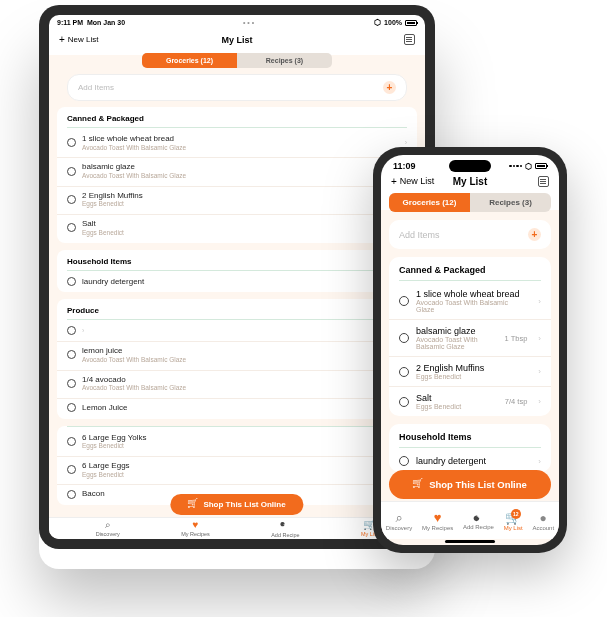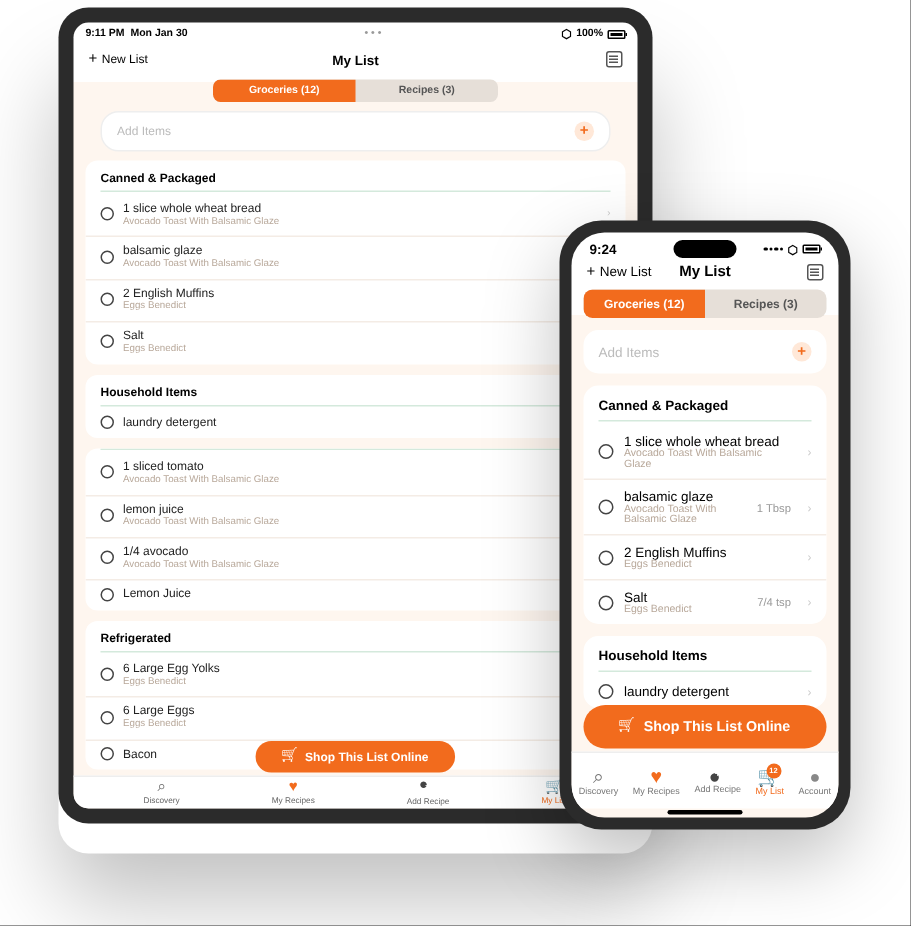--- a/index.html
+++ b/index.html
@@ -211,27 +211,24 @@
           <div class="t-sep"></div>
           <div class="t-row">
             <div class="t-circle"></div>
             <div class="t-text">
               <div class="name">laundry detergent</div>
             </div>
             <div class="t-chev">›</div>
           </div>
         </div>
         <div class="t-card">
+          <div class="t-cat">Produce</div>
           <div class="t-sep"></div>
           <div class="t-row">
             <div class="t-circle"></div>
-            <div class="t-text">
-              <div class="name">1 sliced tomato</div>
-              <div class="sub">Avocado Toast With Balsamic Glaze</div>
-            </div>
             <div class="t-chev">›</div>
           </div>
           <div class="t-row">
             <div class="t-circle"></div>
             <div class="t-text">
               <div class="name">lemon juice</div>
               <div class="sub">Avocado Toast With Balsamic Glaze</div>
             </div>
             <div class="t-chev">›</div>
           </div>
@@ -245,21 +242,20 @@
           </div>
           <div class="t-row">
             <div class="t-circle"></div>
             <div class="t-text">
               <div class="name">Lemon Juice</div>
             </div>
             <div class="t-chev">›</div>
           </div>
         </div>
         <div class="t-card">
-          <div class="t-cat">Refrigerated</div>
           <div class="t-sep"></div>
           <div class="t-row">
             <div class="t-circle"></div>
             <div class="t-text">
               <div class="name">6 Large Egg Yolks</div>
               <div class="sub">Eggs Benedict</div>
             </div>
             <div class="t-chev">›</div>
           </div>
           <div class="t-row">
@@ -301,21 +297,21 @@
           <span>My List</span>
         </div>
     </div>
   </div>
 </div>
 
 <div class="phone">
   <div class="phone-screen">
     <div class="island"></div>
     <div class="p-status">
-      <span>9:24</span>
+      <span>11:09</span>
       <span class="right">
         <span class="t-dots">
             <span></span>
             <span></span>
             <span></span>
             <span></span>
           </span>
         <span class="wifi">⬡</span>
         <span class="batt"></span>
       </span>

